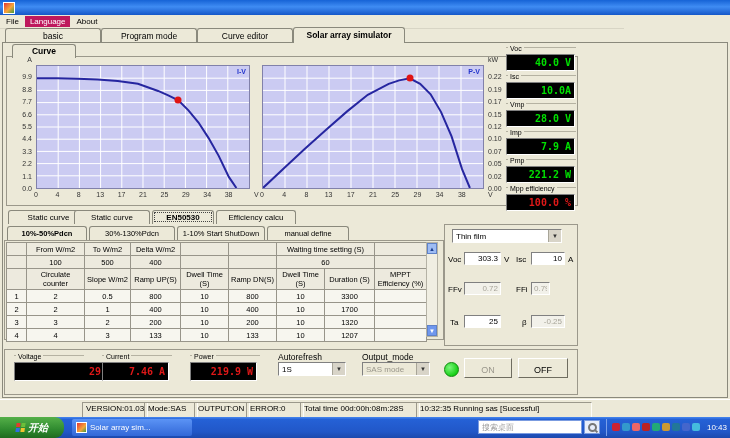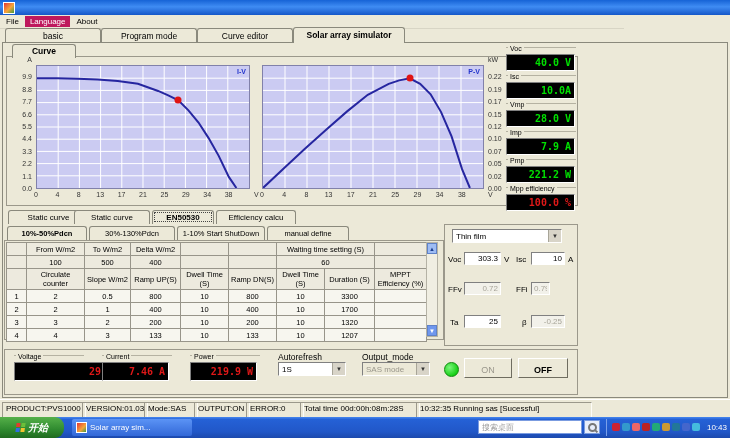--- a/index.html
+++ b/index.html
@@ -83,21 +83,21 @@
   .fld{position:absolute;height:13px;border:1px solid;border-color:#808080 #fff #fff #808080;
     background:#fff;font-size:8px;text-align:right;padding:0 2px;box-sizing:border-box;z-index:3;
     font-family:"Liberation Sans",sans-serif;}
   .fld.disabled{background:#f2f1ea;color:#a8a59a;}
   
   .meter{position:absolute;top:351px;width:70px;z-index:3;}
   .bbtn{position:absolute;top:358px;height:20px;background:#ece9d8;border:1px solid;
     border-color:#fff #6f6d60 #6f6d60 #fff;font-size:9px;z-index:3;box-sizing:border-box;
     padding-top:4px;}
   .bbtn.disabled{color:#9a978c;}
-  .bbtn.strong{font-weight:bold;}
+  .bbtn.strong{font-weight:normal;}
   .green-dot{position:absolute;left:444px;top:362px;width:13px;height:13px;border-radius:50%;
     background:radial-gradient(circle at 35% 35%,#7cf67c,#17cf17 70%);border:1px solid #0d8a0d;z-index:3;}
   
   .statusbar{position:absolute;left:0;top:399px;width:730px;height:17px;background:#ece9d8;
     border-top:1px solid #fff;z-index:2;}
   .seg{position:absolute;top:2px;height:12px;border:1px solid;border-color:#9b988b #fdfcf7 #fdfcf7 #9b988b;
     font-size:8px;padding:1px 3px;white-space:nowrap;overflow:hidden;box-sizing:content-box;}
   
   .taskbar{position:absolute;left:0;top:417px;width:730px;height:21px;
     background:linear-gradient(180deg,#4687ef 0%,#2561d6 12%,#2157c8 70%,#1c49ad 100%);z-index:5;}
@@ -445,21 +445,20 @@
   <div class="combo disabled" style="left:362px;top:362px;width:68px;">
     <span>SAS mode</span>
     <span class="arrow">▼</span>
   </div>
 
   <div class="green-dot"></div>
   <button class="bbtn disabled" style="left:464px;width:48px;">ON</button>
   <button class="bbtn strong" style="left:518px;width:50px;">OFF</button>
 
   <div class="statusbar">
-    <span class="seg" style="left:2px;width:76px;">PRODUCT:PVS1000</span>
     <span class="seg" style="left:82px;width:58px;">VERSION:01.03</span>
     <span class="seg" style="left:144px;width:46px;">Mode:SAS</span>
     <span class="seg" style="left:194px;width:48px;">OUTPUT:ON</span>
     <span class="seg" style="left:246px;width:50px;">ERROR:0</span>
     <span class="seg" style="left:300px;width:112px;">Total time 00d:00h:08m:28S</span>
     <span class="seg" style="left:416px;width:168px;">10:32:35 Running sas [Sucessful]</span>
   </div>
 
   <div class="taskbar">
     <div class="startbtn">

